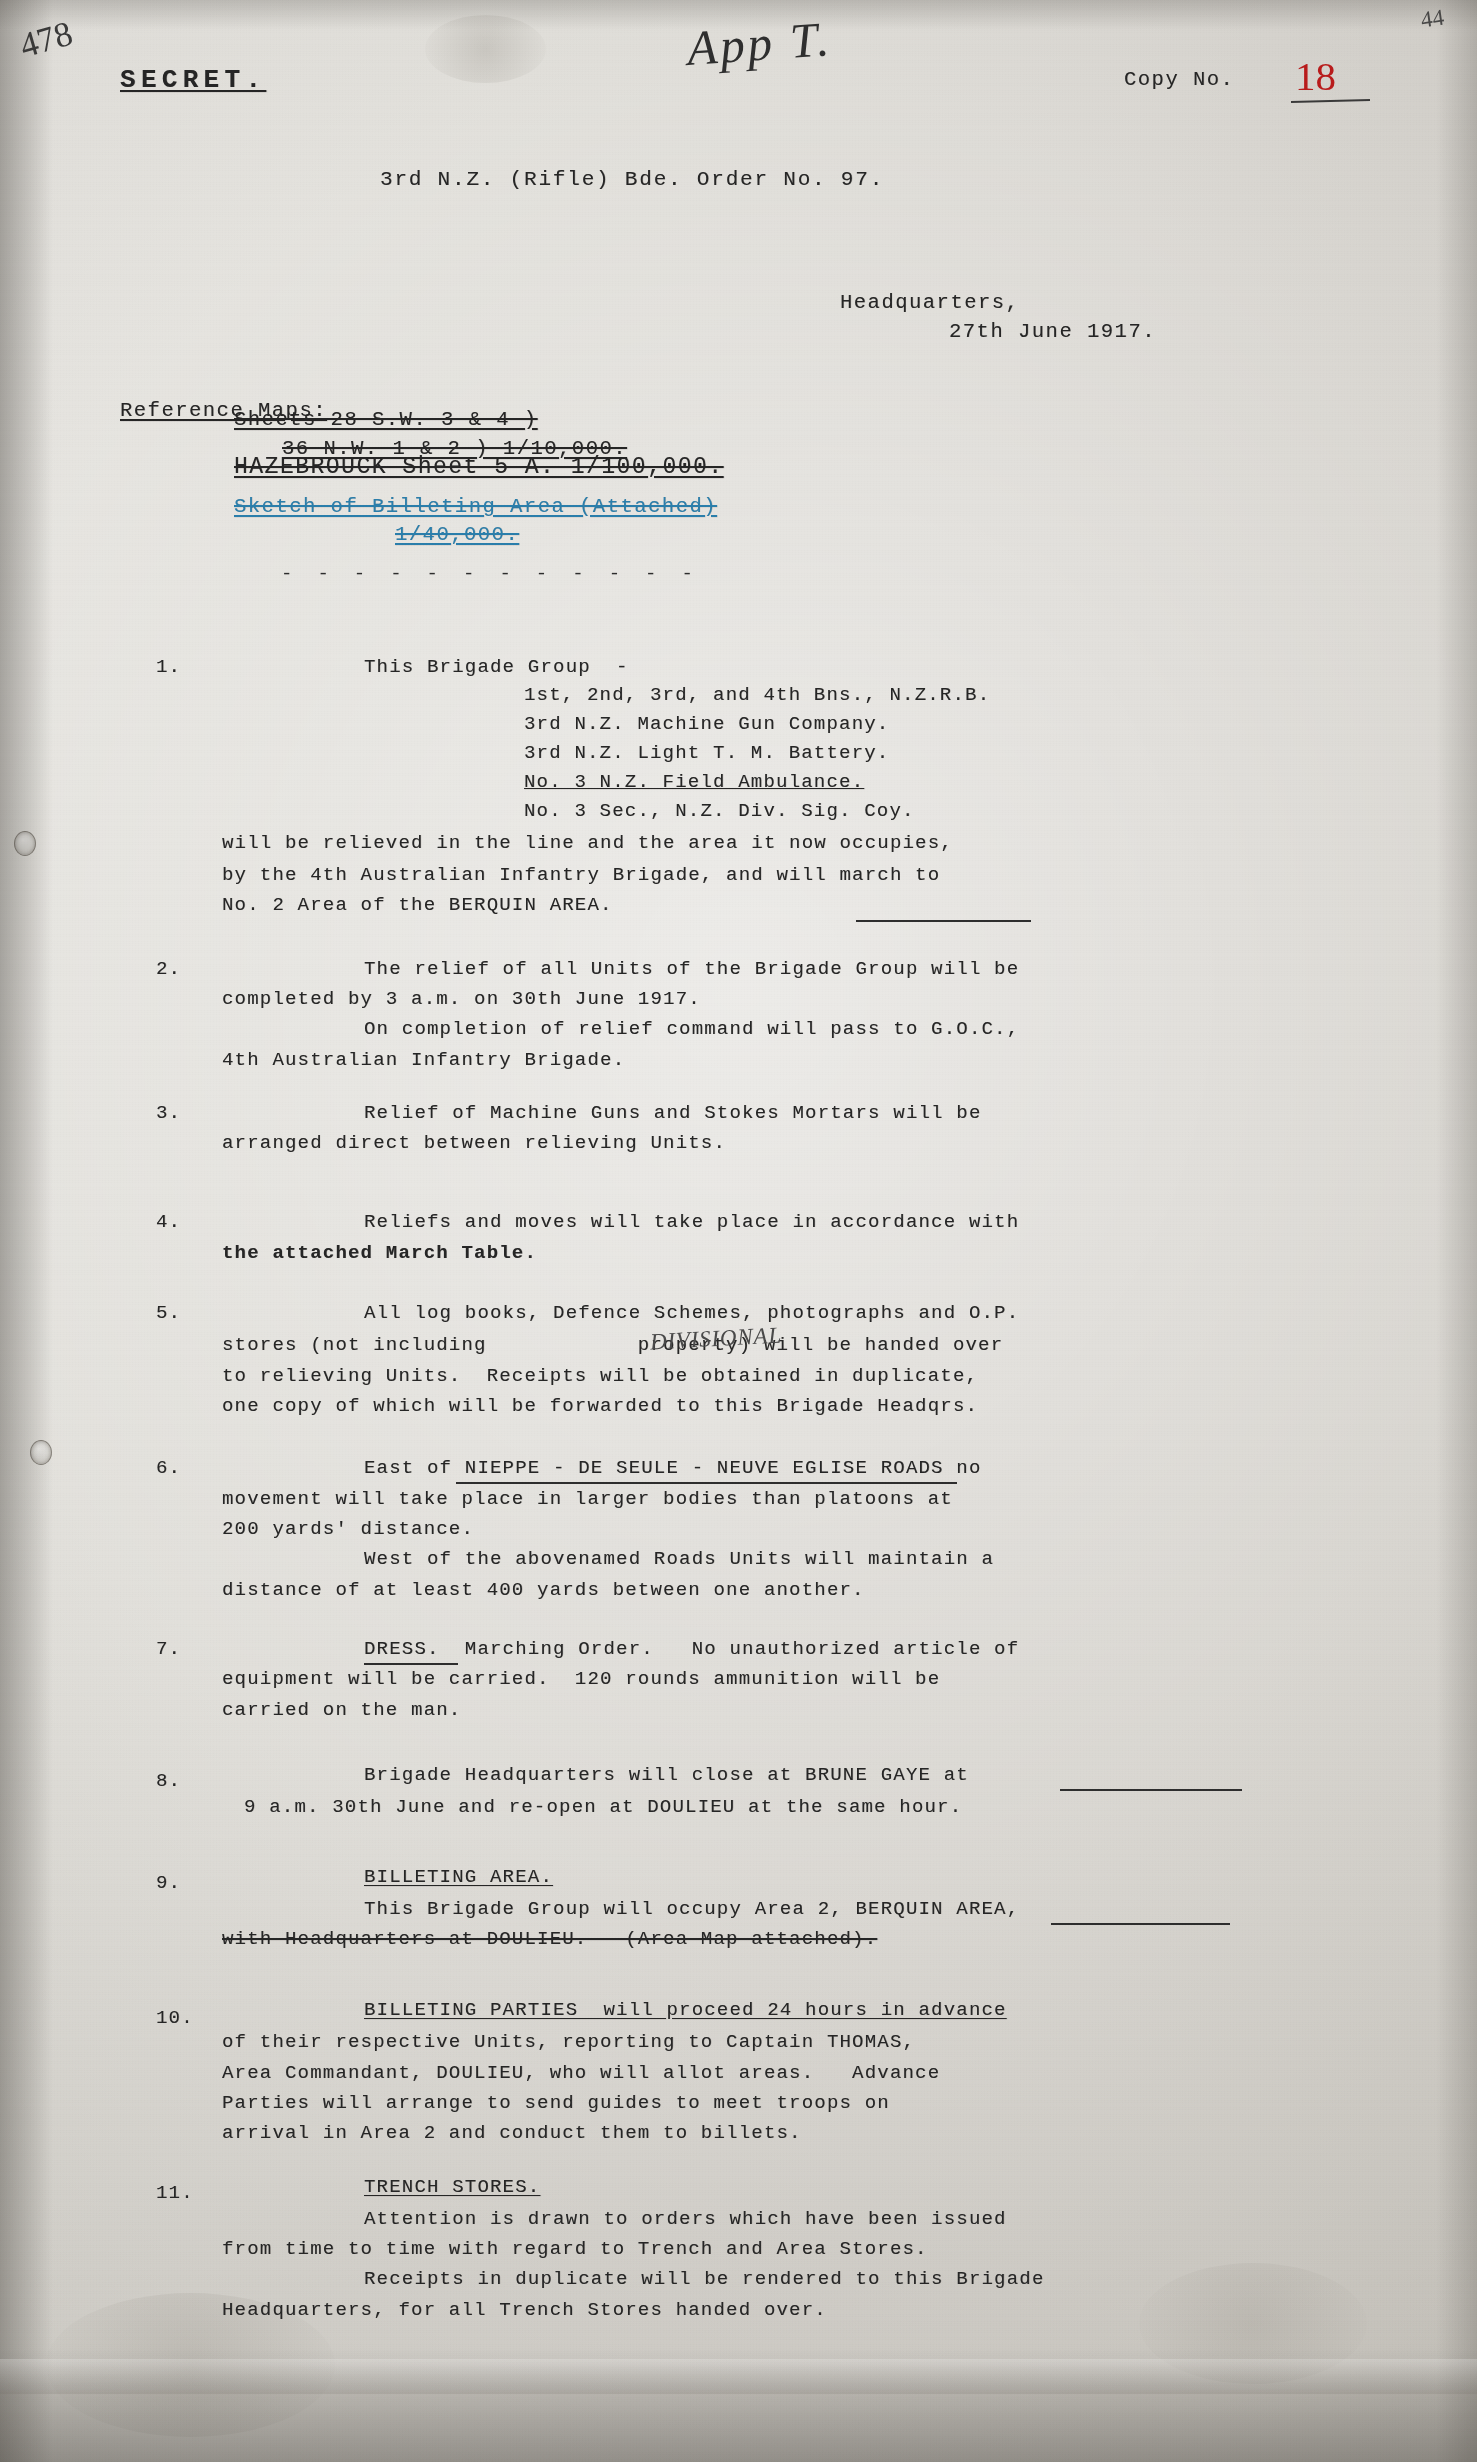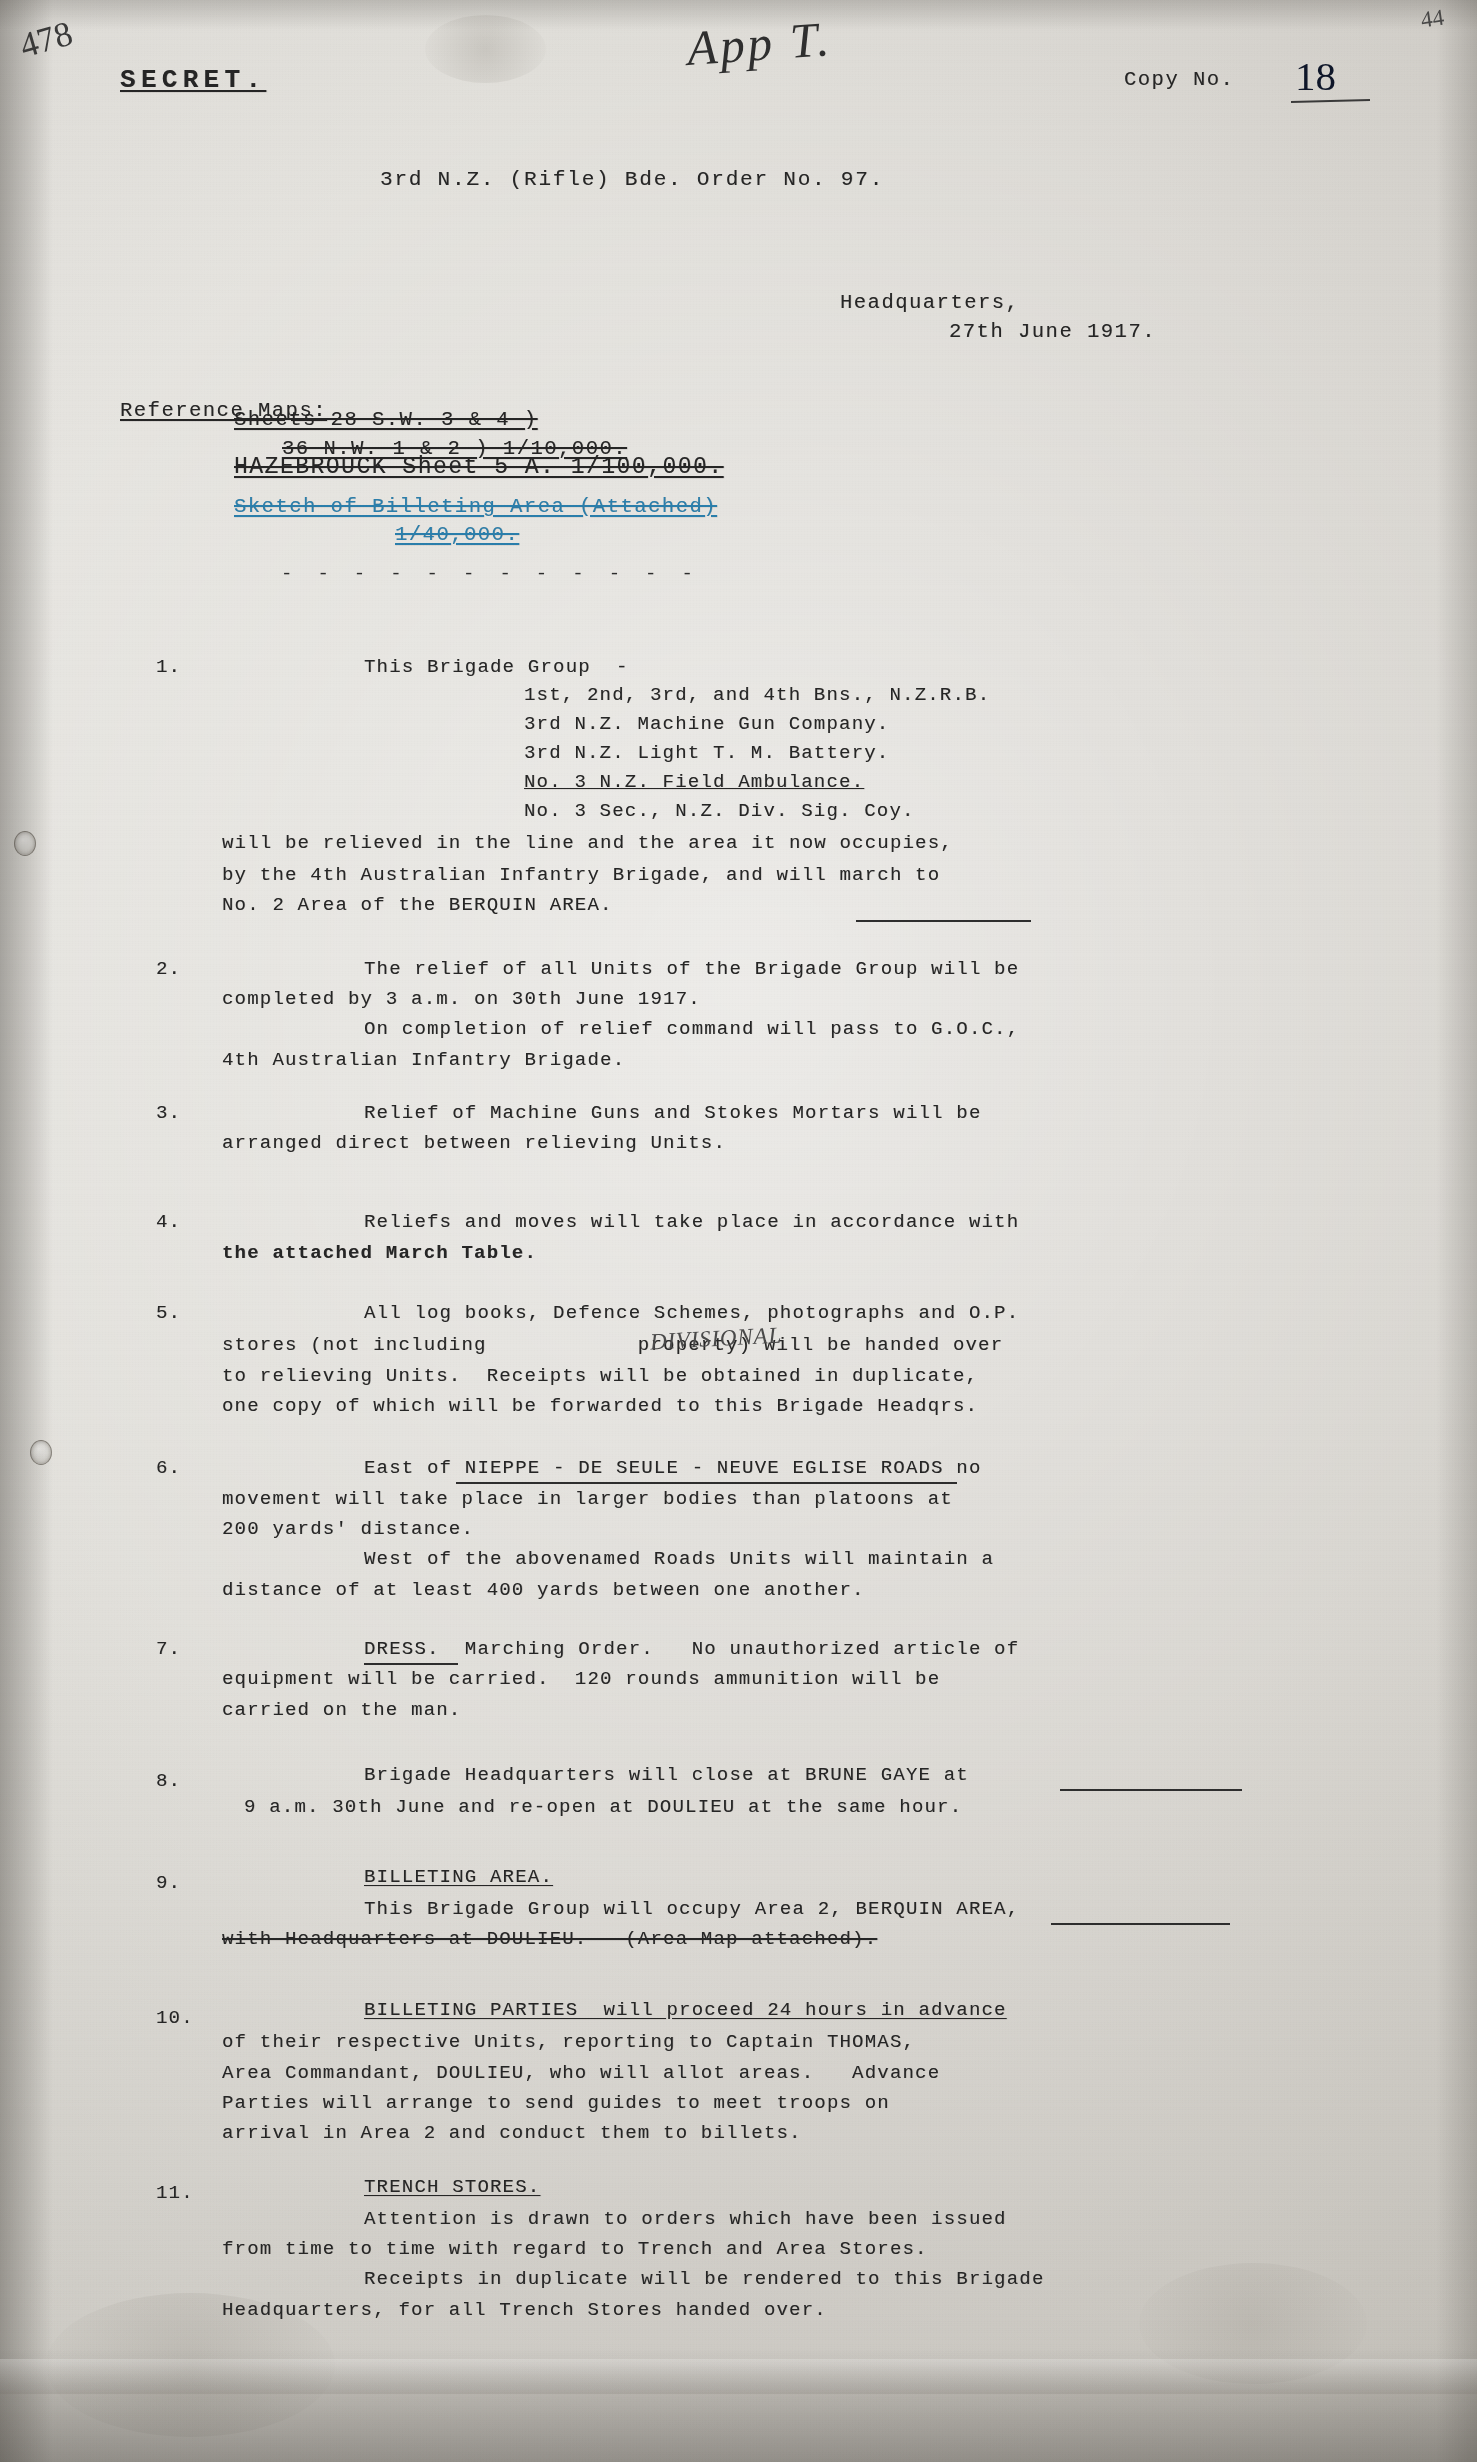--- a/index.html
+++ b/index.html
@@ -129,21 +129,21 @@
 
   <div class="hand" style="left:20px; top:20px; font-size:35px; transform:rotate(-16deg); font-style:normal;">478</div>
 
   <div class="hand" style="left:1421px; top:6px; font-size:23px; transform:rotate(-8deg); font-style:normal; color:#4a4a4a;">44</div>
 
   <div class="hand" style="left:687px; top:15px; font-size:49px; letter-spacing:3px; transform:rotate(-4deg); color:#2f2f2f;">App T.</div>
 
   <div class="t u bold" style="left:120px; top:67px; font-size:26px; letter-spacing:5.3px;">SECRET.</div>
 
   <div class="t" style="left:1124px; top:70px; font-size:20.5px; letter-spacing:1.5px;">Copy No.</div>
-  <div class="hand" style="left:1295px; top:52px; font-size:41px; font-style:normal; color:#0f172a;">18</div>
+  <div class="hand" style="left:1295px; top:52px; font-size:41px; font-style:normal; color:#b91c1c;">18</div>
   <div style="position:absolute; left:1291px; top:100px; width:79px; height:2.3px; background:#3a3a3a; transform:rotate(-1.5deg);"></div>
 
   <div class="t" style="left:380px; top:169px; font-size:21px; letter-spacing:1.8px;">3rd N.Z. (Rifle) Bde. Order No. 97.</div>
 
   <div class="t" style="left:840px; top:293px; font-size:20.5px; letter-spacing:1.5px;">Headquarters,</div>
   <div class="t" style="left:949px; top:322px; font-size:20.5px; letter-spacing:1.5px;">27th June 1917.</div>
 
   <div class="t u" style="left:120px; top:401px; font-size:20.5px; letter-spacing:1.5px;">Reference Maps:</div>
 
   <div class="t ustrike" style="left:234px; top:410px; font-size:20.5px; letter-spacing:1.5px;">Sheets 28 S.W. 3 &amp; 4 )</div>

